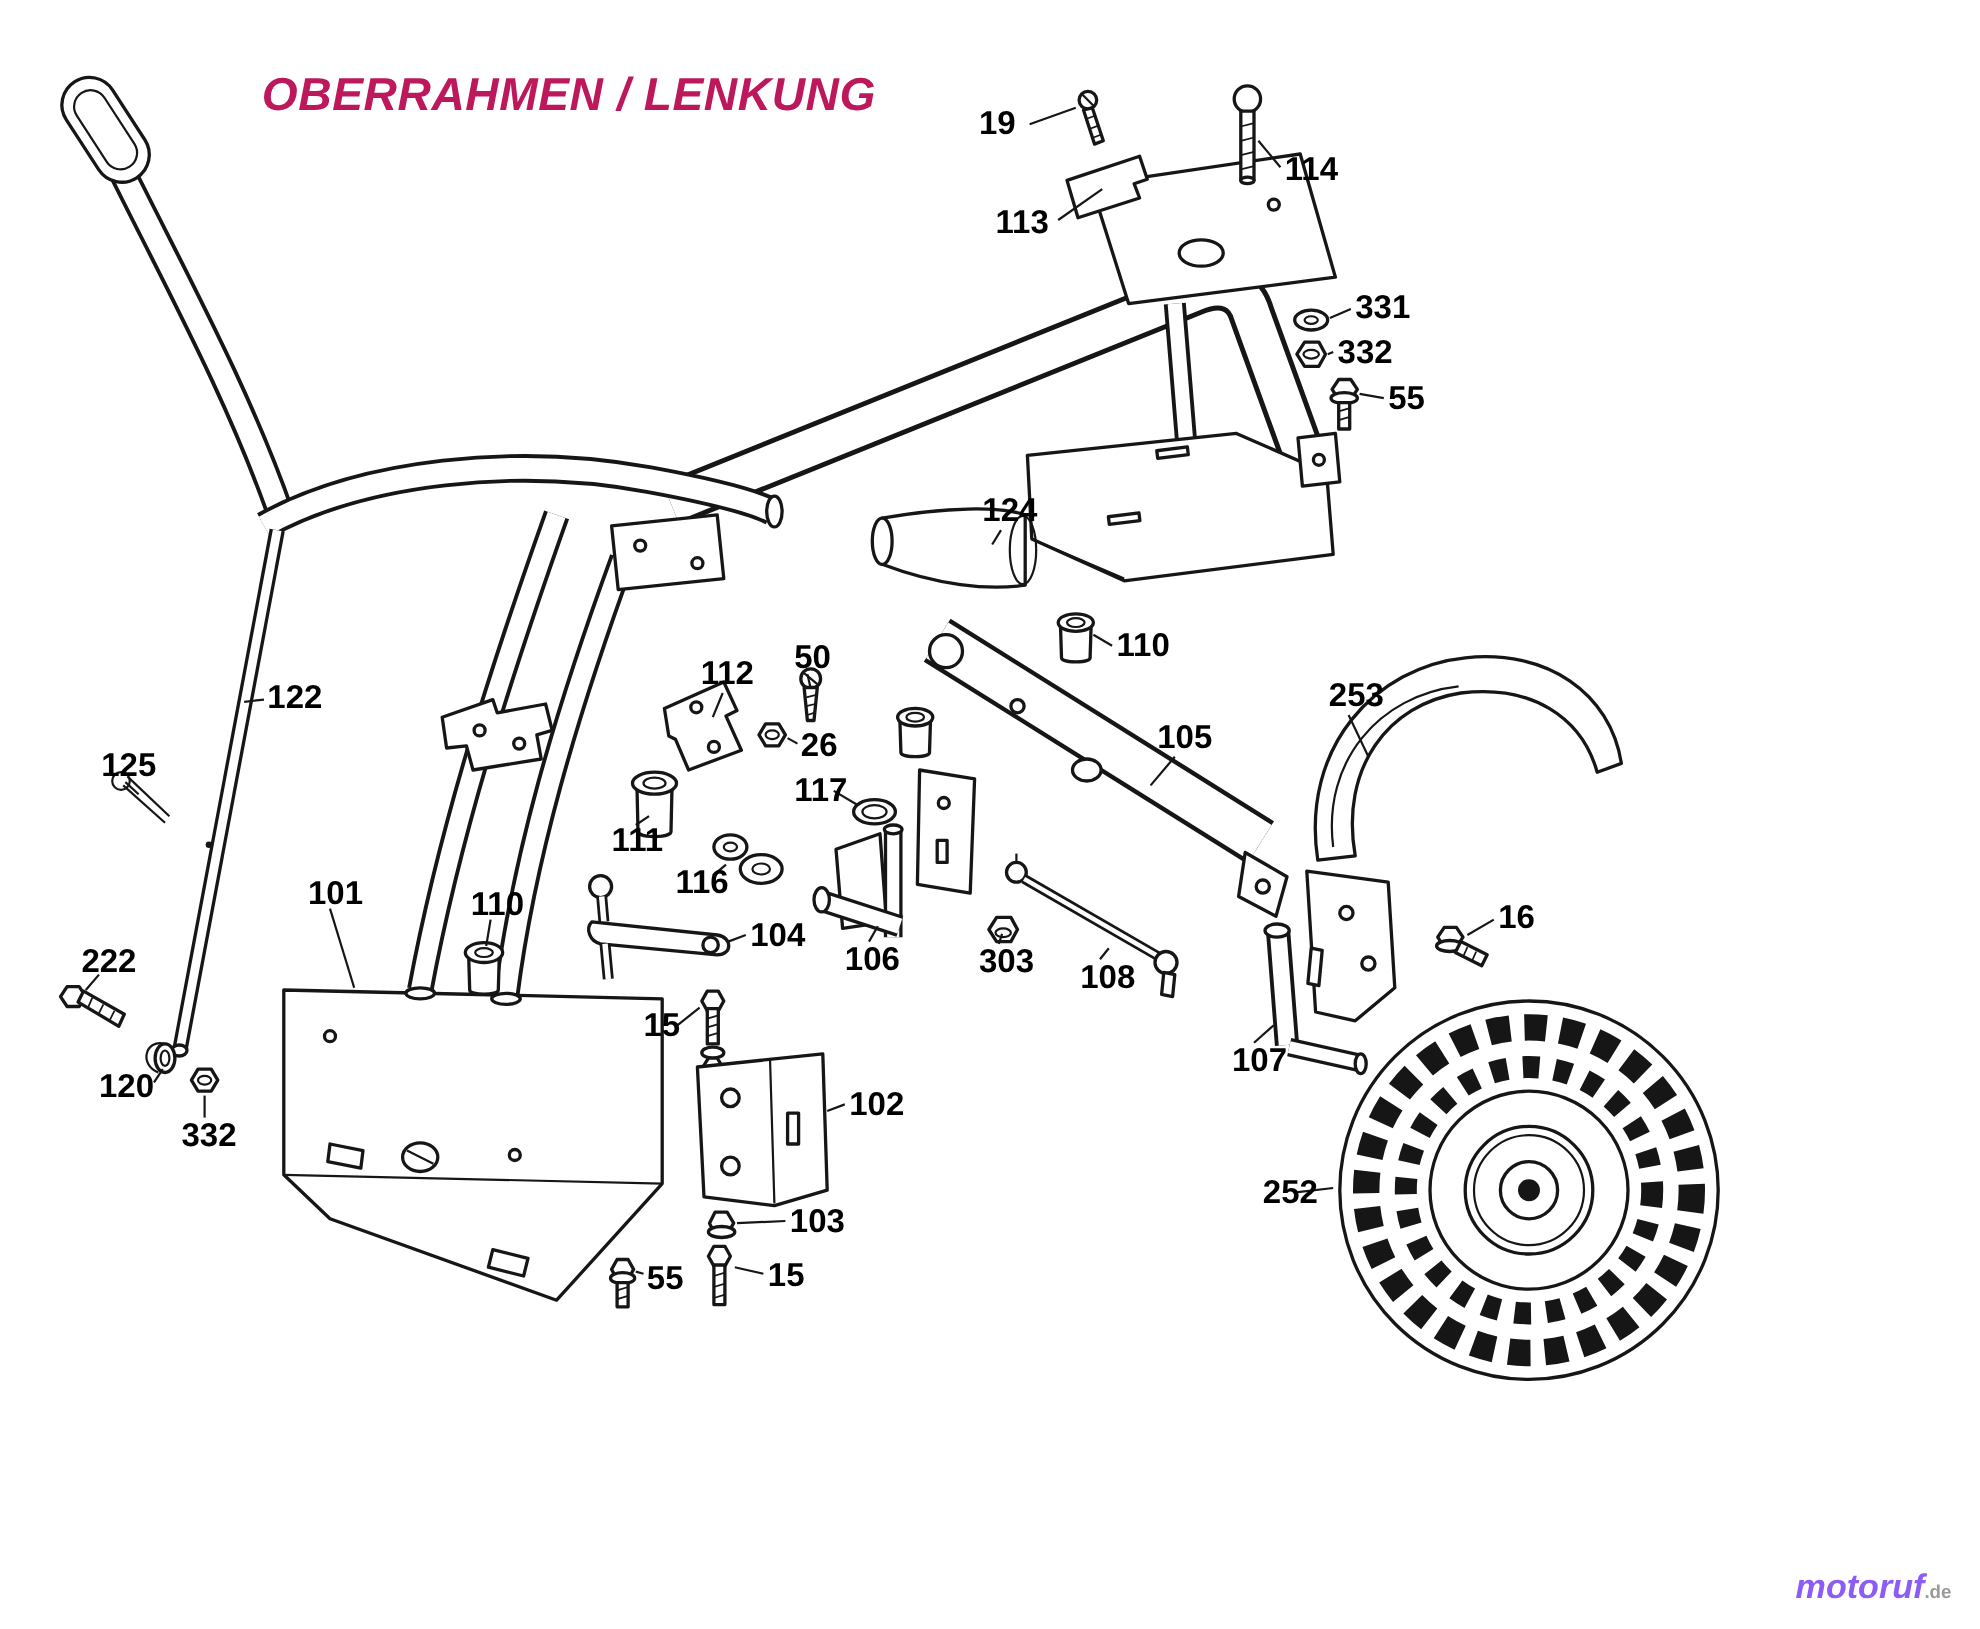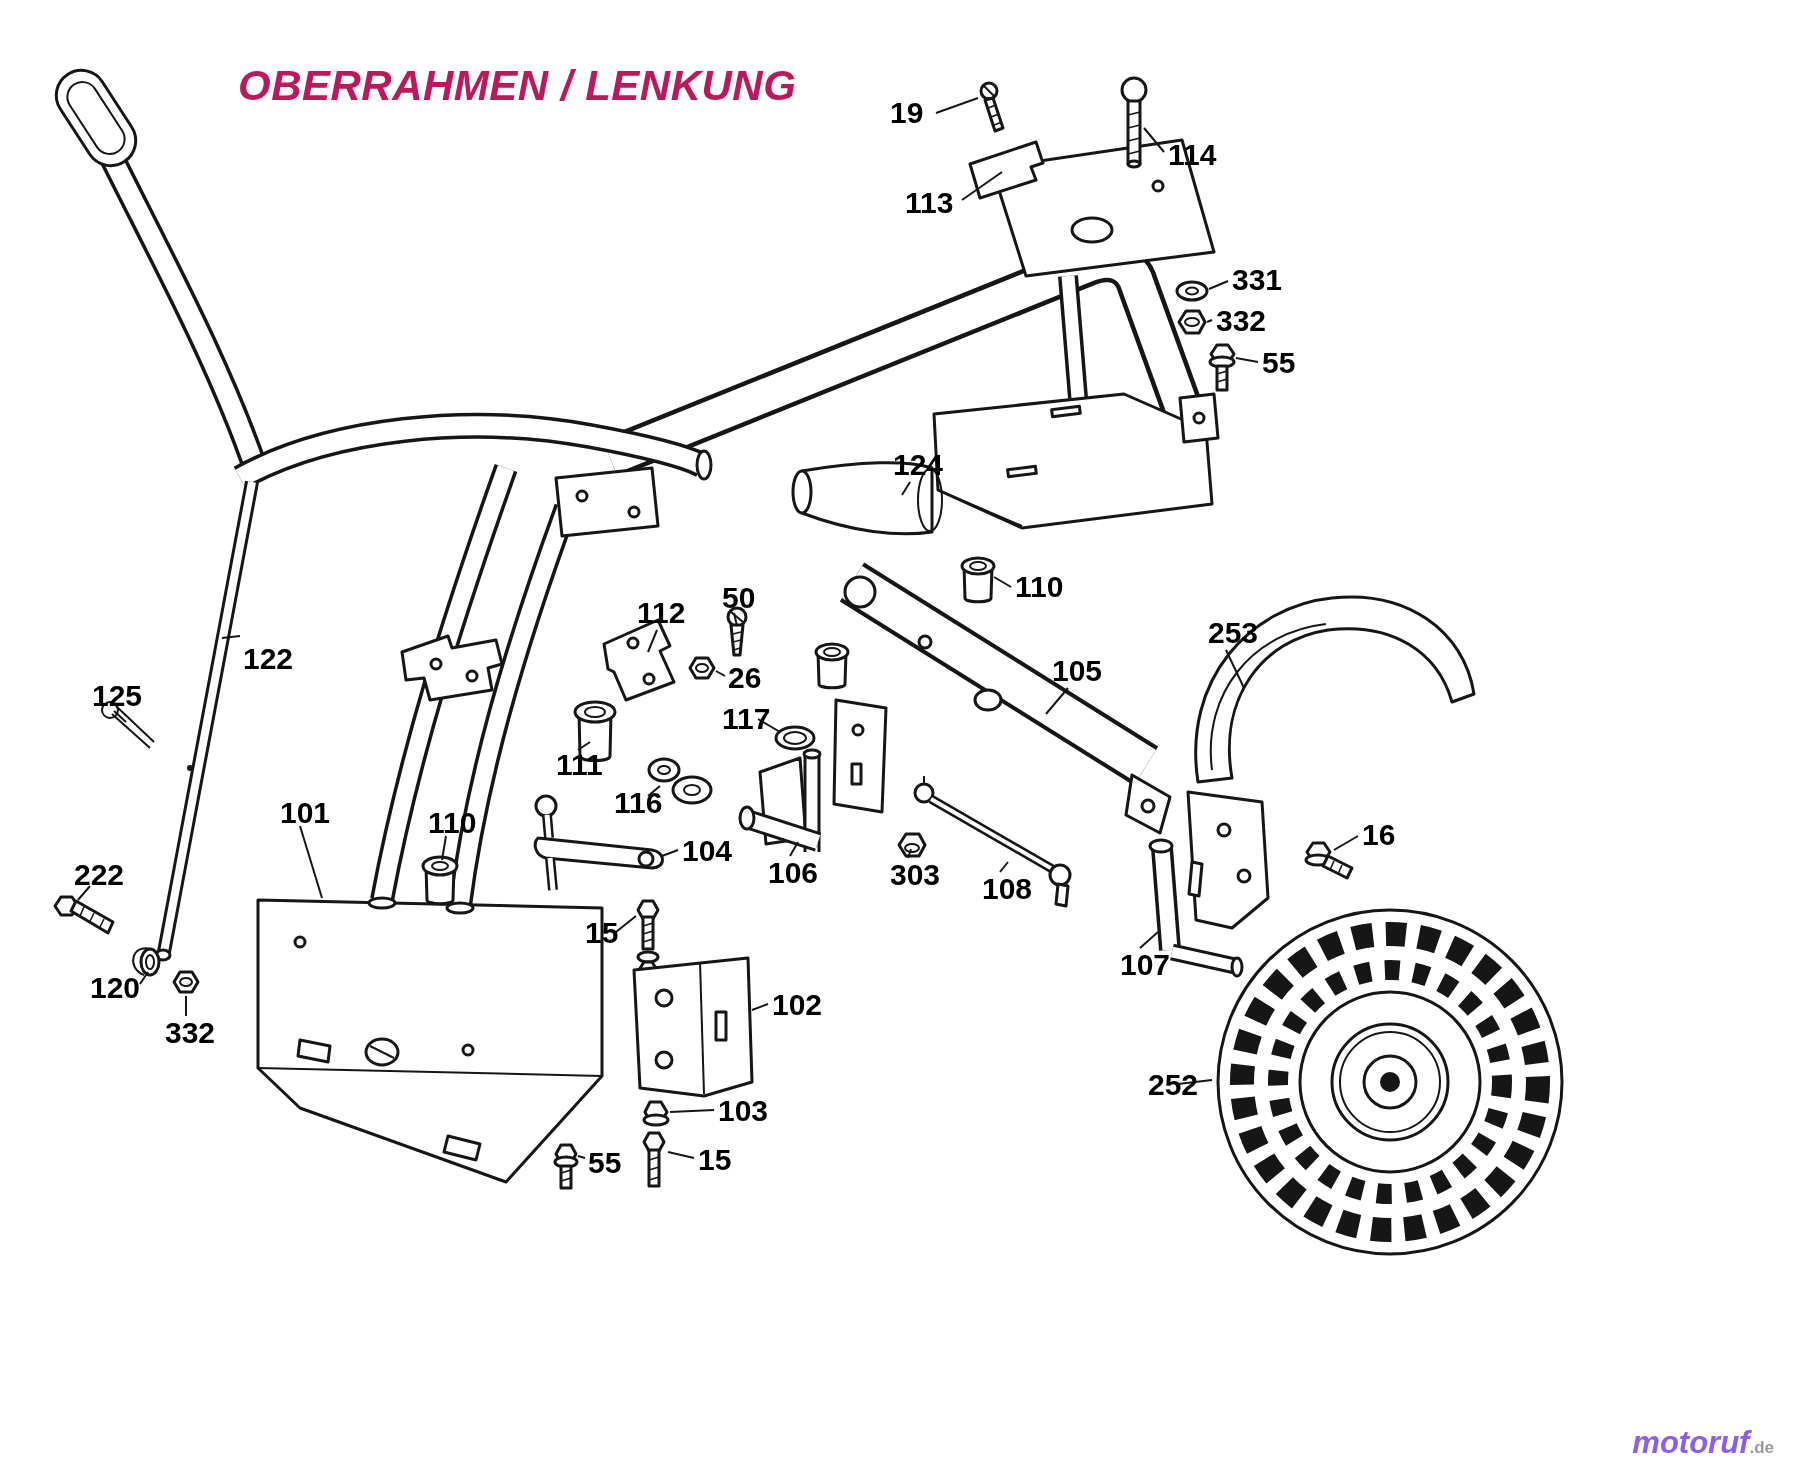--- a/index.html
+++ b/index.html
@@ -369,21 +369,21 @@
     <div class="part-label" style="left: 890px; top: 98px;">19</div>
     <div class="part-label" style="left: 905px; top: 188px;">113</div>
     <div class="part-label" style="left: 1168px; top: 140px;">114</div>
     <div class="part-label" style="left: 1232px; top: 265px;">331</div>
     <div class="part-label" style="left: 1216px; top: 306px;">332</div>
     <div class="part-label" style="left: 1262px; top: 348px;">55</div>
     <div class="part-label" style="left: 893px; top: 450px;">124</div>
     <div class="part-label" style="left: 1015px; top: 572px;">110</div>
     <div class="part-label" style="left: 1208px; top: 618px;">253</div>
     <div class="part-label" style="left: 1052px; top: 656px;">105</div>
-    <div class="part-label" style="left: 243px; top: 644px;">122</div>
+    <div class="part-label" style="left: 243px; top: 620px;">122</div>
     <div class="part-label" style="left: 637px; top: 598px;">112</div>
     <div class="part-label" style="left: 722px; top: 583px;">50</div>
     <div class="part-label" style="left: 728px; top: 663px;">26</div>
     <div class="part-label" style="left: 92px; top: 681px;">125</div>
     <div class="part-label" style="left: 722px; top: 704px;">117</div>
     <div class="part-label" style="left: 556px; top: 750px;">111</div>
     <div class="part-label" style="left: 614px; top: 788px;">116</div>
     <div class="part-label" style="left: 280px; top: 798px;">101</div>
     <div class="part-label" style="left: 428px; top: 808px;">110</div>
     <div class="part-label" style="left: 682px; top: 836px;">104</div>

